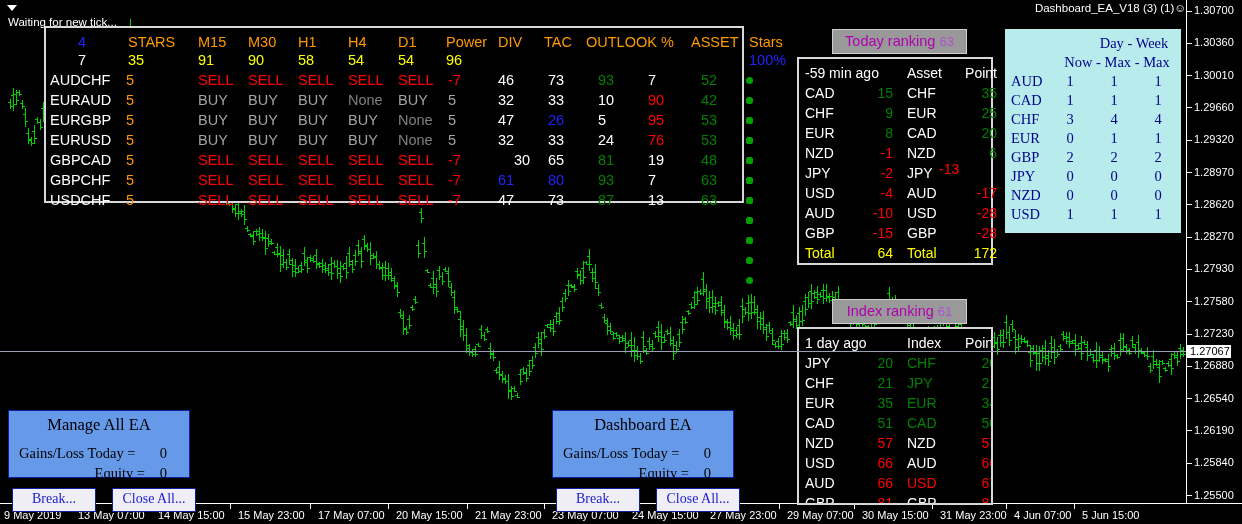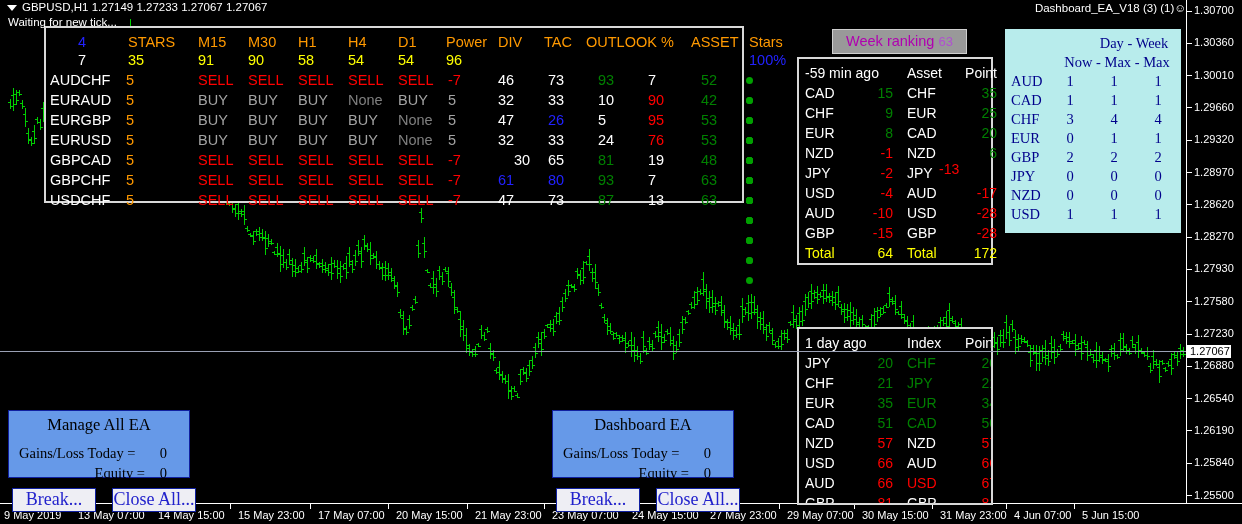--- a/index.html
+++ b/index.html
@@ -66,21 +66,21 @@
   .dw-cell { position: absolute; font-size: 14.5px; line-height: 19px; white-space: nowrap; }
 
   
   .ea-box {
     position: absolute; background: #6699e8; border: 1px solid #1020a0;
     font-family: "Liberation Serif", serif; color: #000;
   }
   .ea-title { position: absolute; width: 100%; text-align: center; font-size: 16.5px; line-height: 22px; }
   .ea-line { position: absolute; font-size: 14.5px; line-height: 20px; white-space: nowrap; }
   .ea-btn { position: absolute; background: #eeeef4; border: 1px solid #1020a0; color: #2222cc;
-            font-family: "Liberation Serif", serif; font-size: 18px; text-align: center; line-height: 20px; overflow: hidden; }
+            font-family: "Liberation Serif", serif; font-size: 14px; text-align: center; line-height: 20px; overflow: hidden; }
 </style>
 </head>
 <body>
 
 <div id="root">
 
   <div class="chart-area">
     <div id="bars">
         <div class="bar" style="left: 10px; top: 99px; height: 10px;">
           <div class="op" style="top: 3px;"></div>
@@ -1651,21 +1651,20 @@
           <div class="cl" style="top: 7px;"></div>
         </div>
       </div>
   </div>
 
   <div class="price-line" id="price-line" style="top: 351px;"></div>
   <div class="axis-right-border"></div>
   <div class="axis-bottom-border"></div>
 
   <div class="sym-caret"></div>
-  <div class="sym-head">GBPUSD,H1  1.27149 1.27233 1.27067 1.27067</div>
   <div class="tick-msg">Waiting for new tick...</div>
   <div class="win-title">Dashboard_EA_V18 (3) (1)☺</div>
 
   <div class="price-axis" id="price-axis">
       <div class="price-tick" style="top: 4px;"><span class="dash"></span>1.30700</div>
       <div class="price-tick" style="top: 36.3px;"><span class="dash"></span>1.30360</div>
       <div class="price-tick" style="top: 68.6px;"><span class="dash"></span>1.30010</div>
       <div class="price-tick" style="top: 100.9px;"><span class="dash"></span>1.29660</div>
       <div class="price-tick" style="top: 133.2px;"><span class="dash"></span>1.29320</div>
       <div class="price-tick" style="top: 165.5px;"><span class="dash"></span>1.28970</div>
@@ -1831,21 +1830,21 @@
       <div class="sig-cell c-red" style="left: 402px; top: 162px;">-7</div>
       <div class="sig-cell c-white" style="left: 452px; top: 162px;">47</div>
       <div class="sig-cell c-white" style="left: 502px; top: 162px;">73</div>
       <div class="sig-cell c-dgreen" style="left: 552px; top: 162px;">87</div>
       <div class="sig-cell c-white" style="left: 602px; top: 162px;">13</div>
       <div class="sig-cell c-dgreen" style="left: 655px; top: 162px;">63</div>
       <div class="stars" style="left: 700px; top: 162px;"><span class="dot"></span><span class="dot"></span><span class="dot"></span><span class="dot"></span><span class="dot"></span></div>
     </div>
 
   <div class="rank-header" id="asset-rank-header" style="left:832px; top:29px; width:135px; height:25px;">
-    <span>Week ranking</span>
+    <span>Today ranking</span>
     <span class="num">63</span>
   </div>
   <div class="rank-body" id="asset-rank-body" style="left:797px; top:57px; width:196px; height:208px;">
       <div class="rk-cell c-white" style="left: 6px; top: 4px;">-59 min ago</div>
       <div class="rk-cell c-white" style="left: 108px; top: 4px;">Asset</div>
       <div class="rk-cell c-white" style="left: 140px; top: 4px; width: 58px; text-align: right;">Point</div>
       <div class="rk-cell c-white" style="left: 6px; top: 24px;">CAD</div>
       <div class="rk-cell c-dgreen" style="left: 38px; top: 24px; width: 56px; text-align: right;">15</div>
       <div class="rk-cell c-white" style="left: 108px; top: 24px;">CHF</div>
       <div class="rk-cell c-dgreen" style="left: 140px; top: 24px; width: 58px; text-align: right;">35</div>
@@ -1876,20 +1875,24 @@
       <div class="rk-cell c-white" style="left: 6px; top: 164px;">GBP</div>
       <div class="rk-cell c-red" style="left: 38px; top: 164px; width: 56px; text-align: right;">-15</div>
       <div class="rk-cell c-white" style="left: 108px; top: 164px;">GBP</div>
       <div class="rk-cell c-red" style="left: 140px; top: 164px; width: 58px; text-align: right;">-28</div>
       <div class="rk-cell c-yellow" style="left: 6px; top: 184px;">Total</div>
       <div class="rk-cell c-yellow" style="left: 38px; top: 184px; width: 56px; text-align: right;">64</div>
       <div class="rk-cell c-yellow" style="left: 108px; top: 184px;">Total</div>
       <div class="rk-cell c-yellow" style="left: 140px; top: 184px; width: 58px; text-align: right;">172</div>
     </div>
 
+  <div class="rank-header" id="index-rank-header" style="left:832px; top:299px; width:135px; height:25px;">
+    <span>Index ranking</span>
+    <span class="num">61</span>
+  </div>
   <div class="rank-body" id="index-rank-body" style="left:797px; top:327px; width:196px; height:178px; overflow:hidden;">
       <div class="rk-cell c-white" style="left: 6px; top: 4px;">1 day ago</div>
       <div class="rk-cell c-white" style="left: 108px; top: 4px;">Index</div>
       <div class="rk-cell c-white" style="left: 140px; top: 4px; width: 58px; text-align: right;">Point</div>
       <div class="rk-cell c-white" style="left: 6px; top: 24px;">JPY</div>
       <div class="rk-cell c-dgreen" style="left: 38px; top: 24px; width: 56px; text-align: right;">20</div>
       <div class="rk-cell c-dgreen" style="left: 108px; top: 24px;">CHF</div>
       <div class="rk-cell c-dgreen" style="left: 140px; top: 24px; width: 58px; text-align: right;">20</div>
       <div class="rk-cell c-white" style="left: 6px; top: 44px;">CHF</div>
       <div class="rk-cell c-dgreen" style="left: 38px; top: 44px; width: 56px; text-align: right;">21</div>

